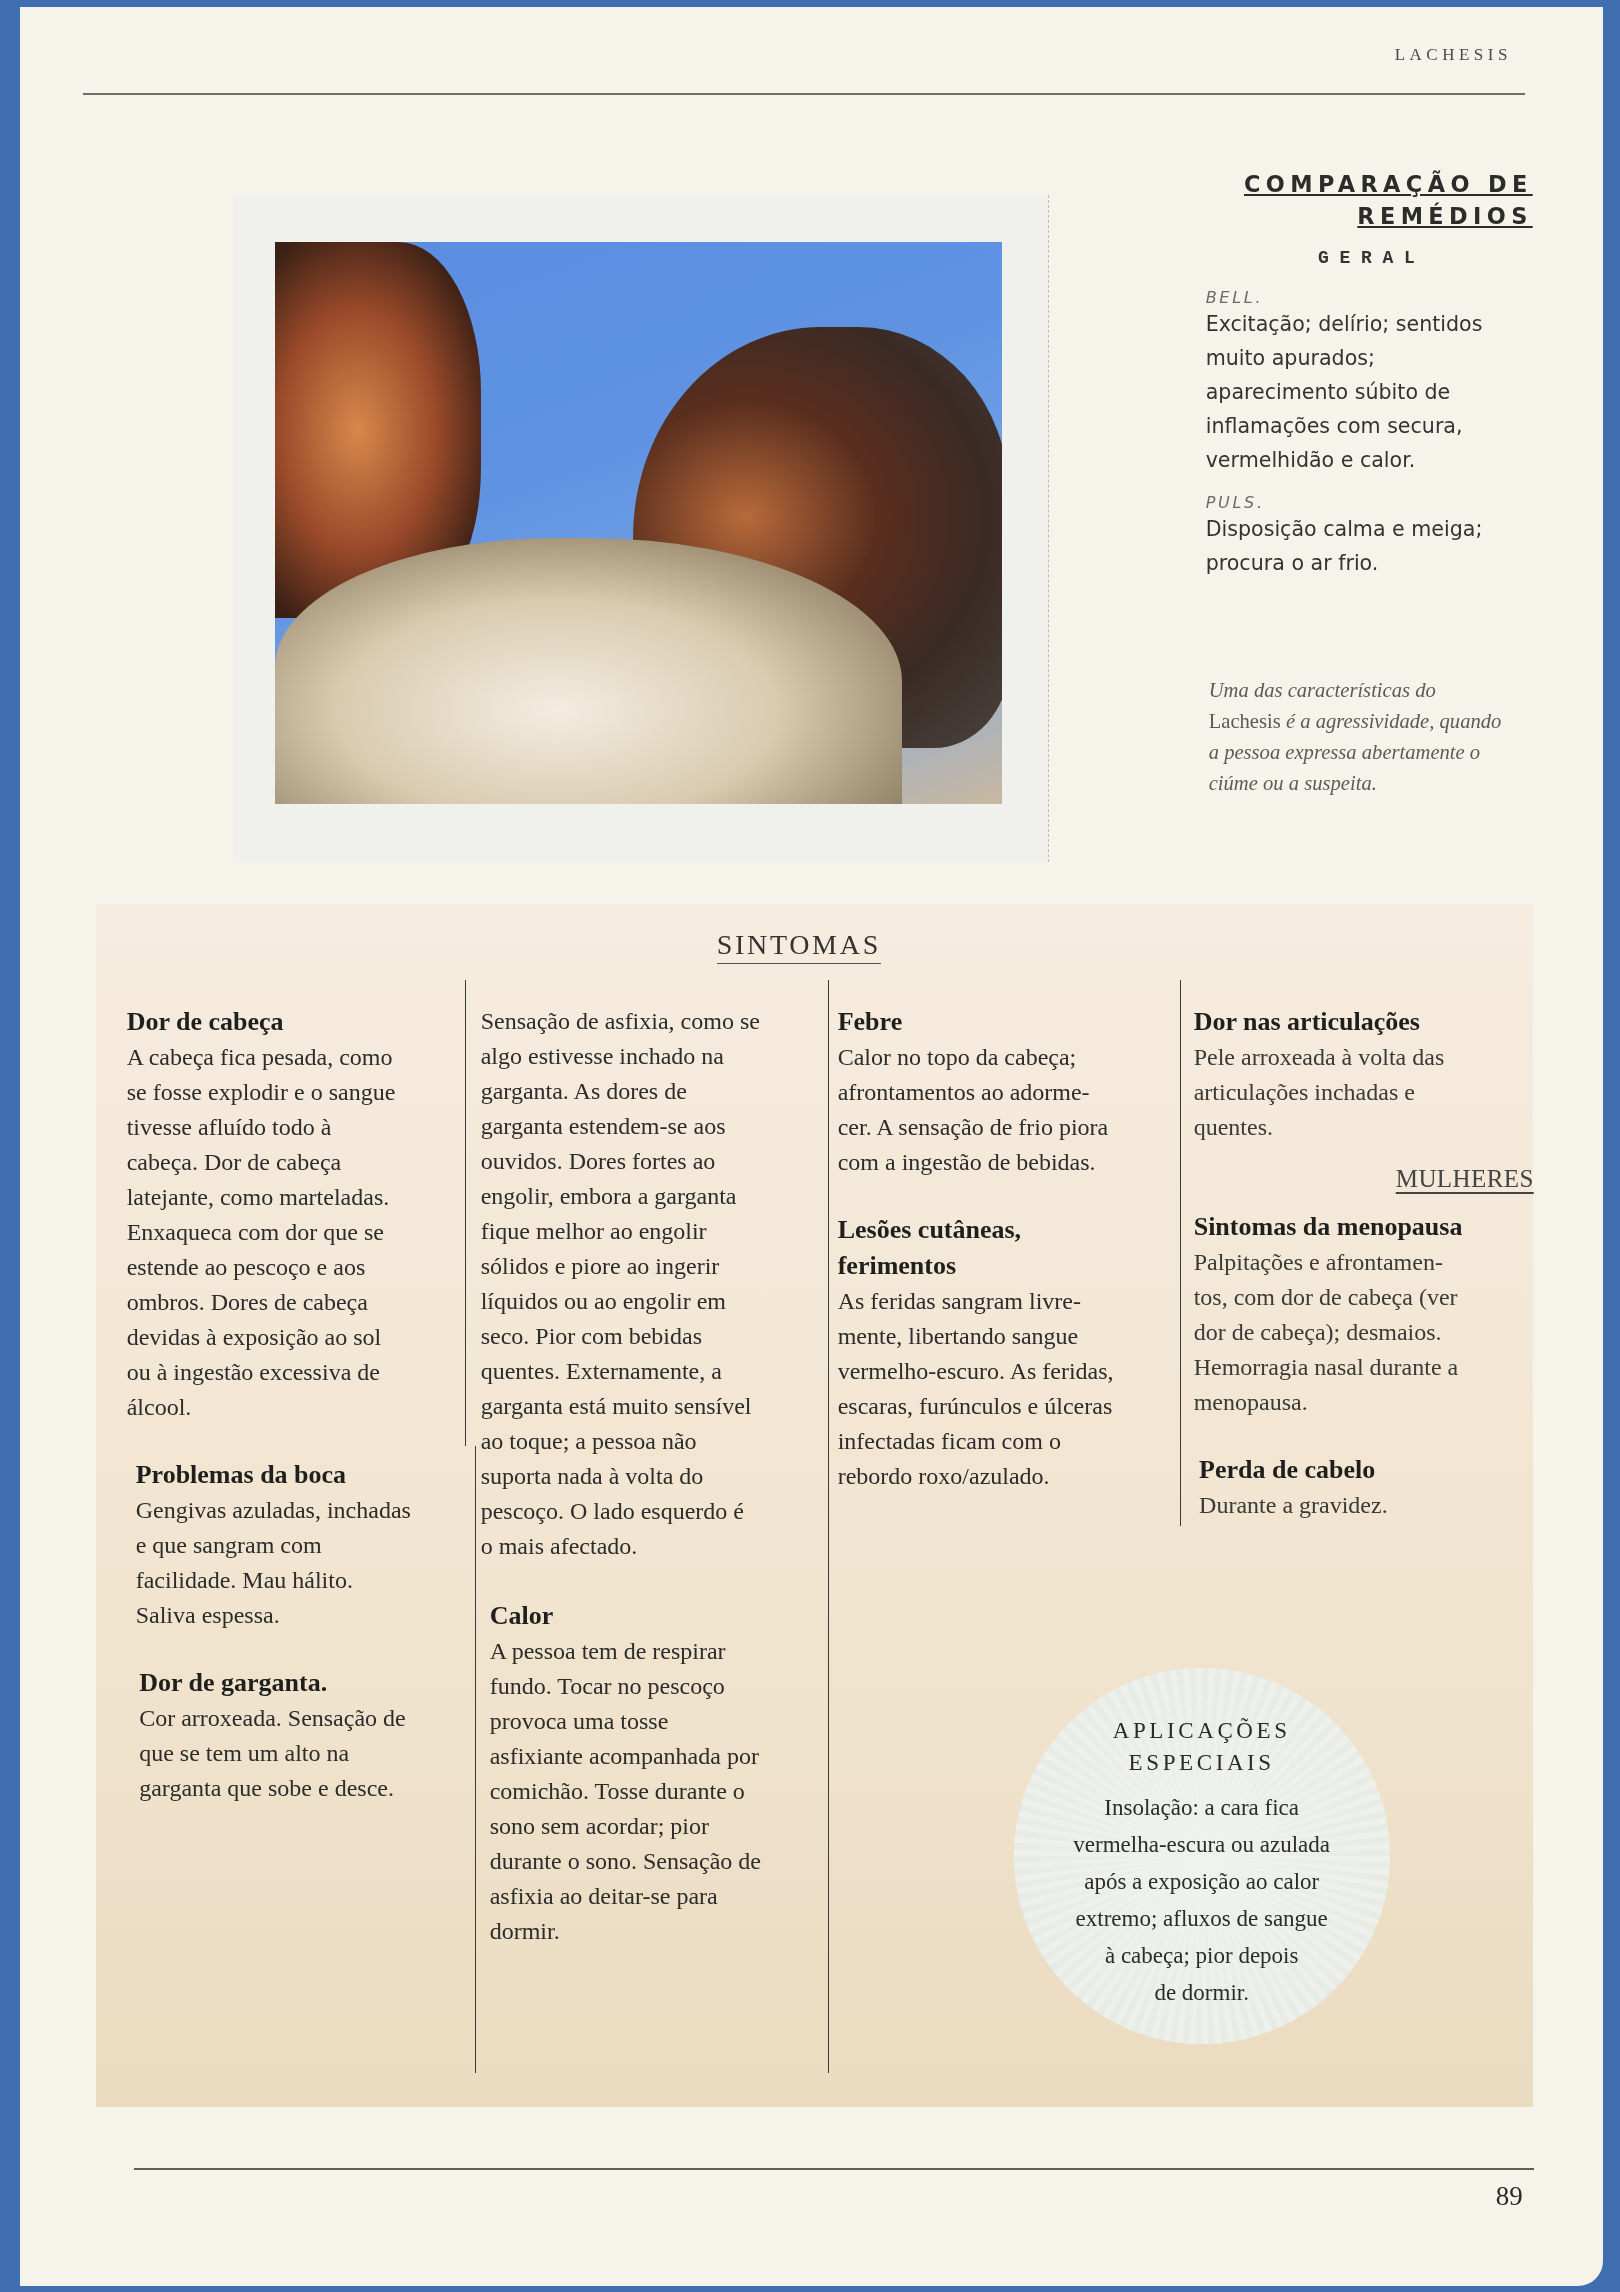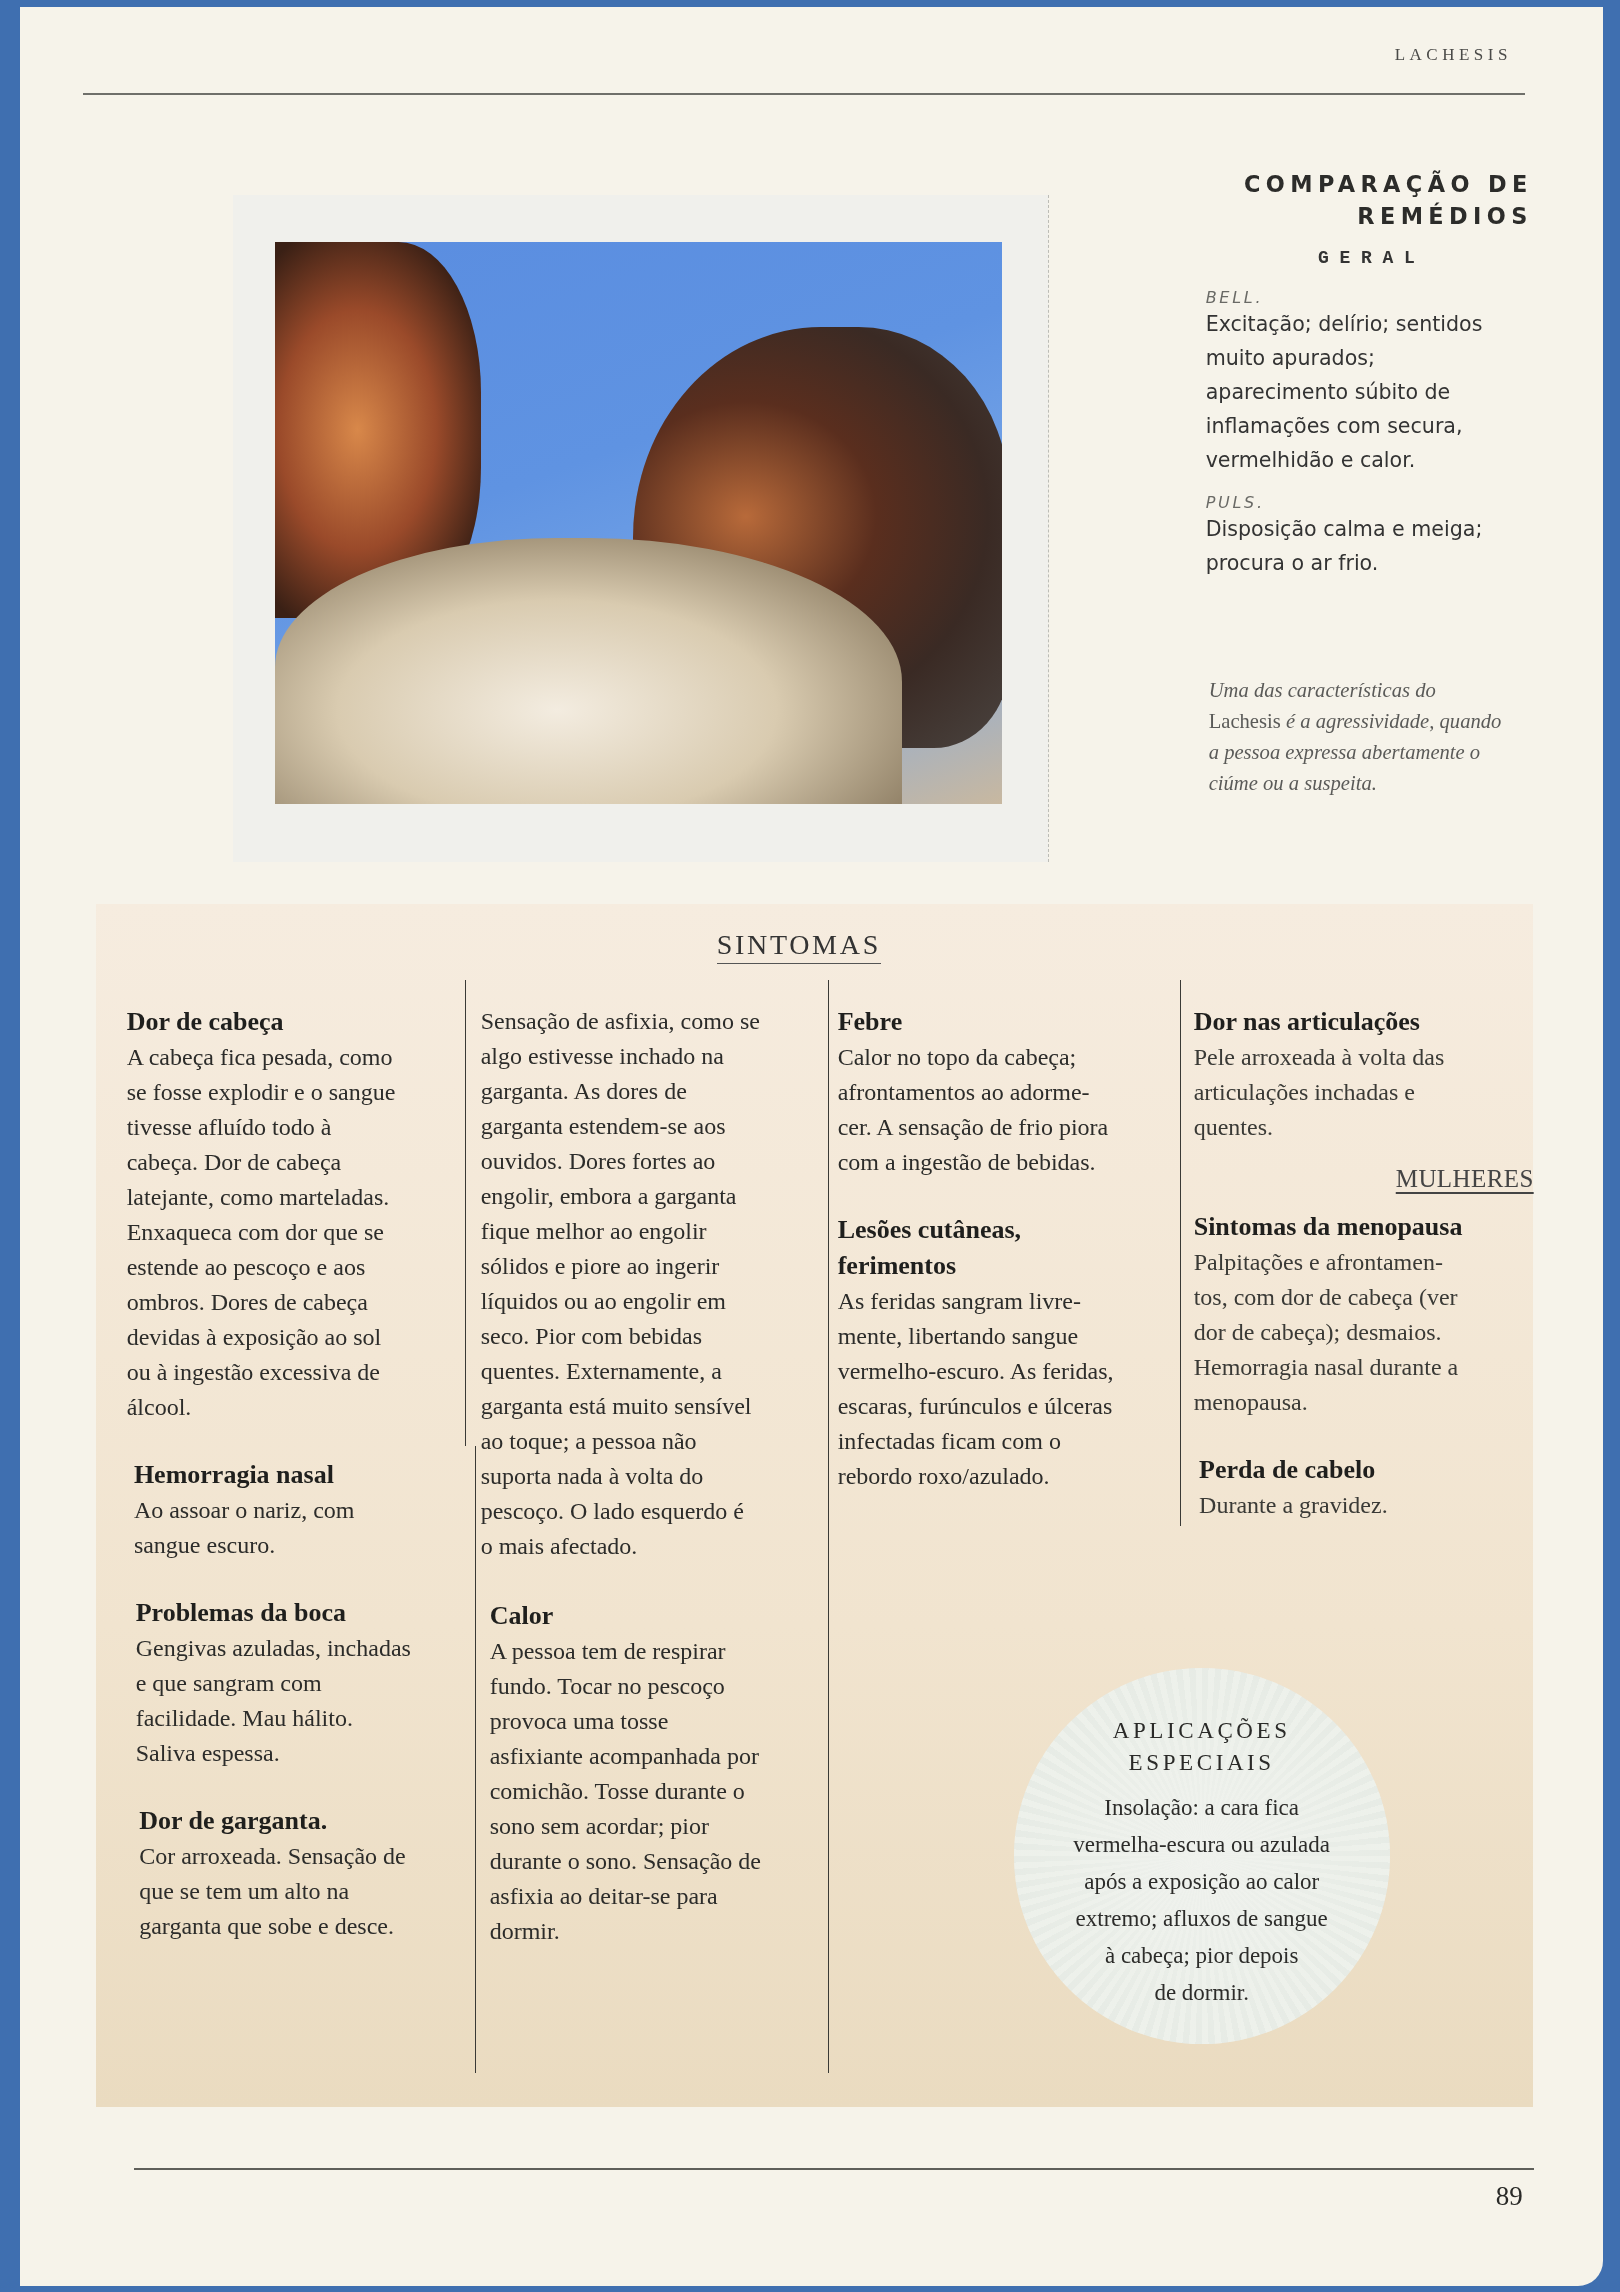--- a/index.html
+++ b/index.html
@@ -12,21 +12,21 @@
 
   .photo-frame { position:absolute; left:213px; top:188px; width:815px; height:667px; background:#f0f0ec; }
   .photo-frame .dash { position:absolute; right:-1.8px; top:0; width:0.9px; height:100%; border-right:0.9px dashed #bcbcb6; }
   .photo { position:absolute; left:255px; top:235px; width:727px; height:562px; overflow:hidden;
            background:linear-gradient(160deg,#5a8de0 0%,#5f93e2 40%,#7aa8e8 70%,#c8b8a0 100%); }
   .photo .man-head { position:absolute; left:0; top:0; width:206px; height:376px; background:radial-gradient(ellipse at 40% 50%,#d8884a 0%,#9a4a2a 45%,#3a2015 80%); border-radius:0 40% 40% 0; }
   .photo .man-back { position:absolute; left:0; top:296px; width:627px; height:287px; background:radial-gradient(ellipse at 45% 60%,#f3ece0 0%,#d9cbb0 45%,#8a7a60 85%); border-radius:45% 50% 0 0; }
   .photo .woman { position:absolute; left:358px; top:85px; width:376px; height:421px; background:radial-gradient(ellipse at 30% 45%,#b86a3a 0%,#5a2e1e 35%,#3a2a24 65%,#4a4440 100%); border-radius:50% 40% 20% 30%; }
 
   .compare { position:absolute; left:1155px; top:161px; width:358px; }
-  .compare-title { text-align:right; font-family:"DejaVu Sans", sans-serif; font-weight:bold; font-size:22.4px; letter-spacing:5.4px; color:#2c2c2a; line-height:32px; }
+  .compare-title { text-align:right; font-family:"DejaVu Sans", sans-serif; font-weight:bold; font-size:22.4px; letter-spacing:5.4px; color:#2c2c2a; line-height:32px;text-decoration:underline; }
   .compare-title .l2 { display:block; text-align:right; padding-left:36px; }
   .compare-sub { text-align:center; padding-left:36px; font-family:Liberation Mono, monospace; font-weight:bold; font-size:18px; letter-spacing:10.7px; color:#333; margin-top:16px; }
   .remedy-abbr { font-family:"DejaVu Sans", sans-serif; font-style:italic; font-size:16px; letter-spacing:2.7px; color:#6a6a66; margin-top:19.7px; padding-left:31px; }
   .remedy-text { font-family:"DejaVu Sans", sans-serif; font-size:20.6px; line-height:34px; color:#333; padding-left:31px; white-space:pre-line; }
   .caption { position:absolute; left:1189px; top:668px; width:304px; font-style:italic; font-size:20.6px; line-height:31px; color:#5a5a58; }
   .caption .up { font-style:normal; }
 
   .sintomas { position:absolute; left:76px; top:897px; width:1437px; height:1203px;
               background:linear-gradient(180deg,#f6ecdf 0%,#f1e4cf 60%,#eadbc0 100%); }
   .sintomas-title { position:absolute; left:621px; top:25px; font-size:28px; letter-spacing:2.7px; color:#333; border-bottom:1.8px solid #555; padding-bottom:1.8px; }
@@ -103,25 +103,20 @@
 se fosse explodir e o sangue
 tivesse afluído todo à
 cabeça. Dor de cabeça
 latejante, como marteladas.
 Enxaqueca com dor que se
 estende ao pescoço e aos
 ombros. Dores de cabeça
 devidas à exposição ao sol
 ou à ingestão excessiva de
 álcool.</div>
-      </div>
-      <div class="sym" style="padding-left:7.2px">
-        <div class="sym-h">Hemorragia nasal</div>
-        <div class="sym-t">Ao assoar o nariz, com
-sangue escuro.</div>
       </div>
       <div class="sym" style="padding-left:9px">
         <div class="sym-h">Problemas da boca</div>
         <div class="sym-t">Gengivas azuladas, inchadas
 e que sangram com
 facilidade. Mau hálito.
 Saliva espessa.</div>
       </div>
       <div class="sym" style="padding-left:12.5px">
         <div class="sym-h">Dor de garganta.</div>

